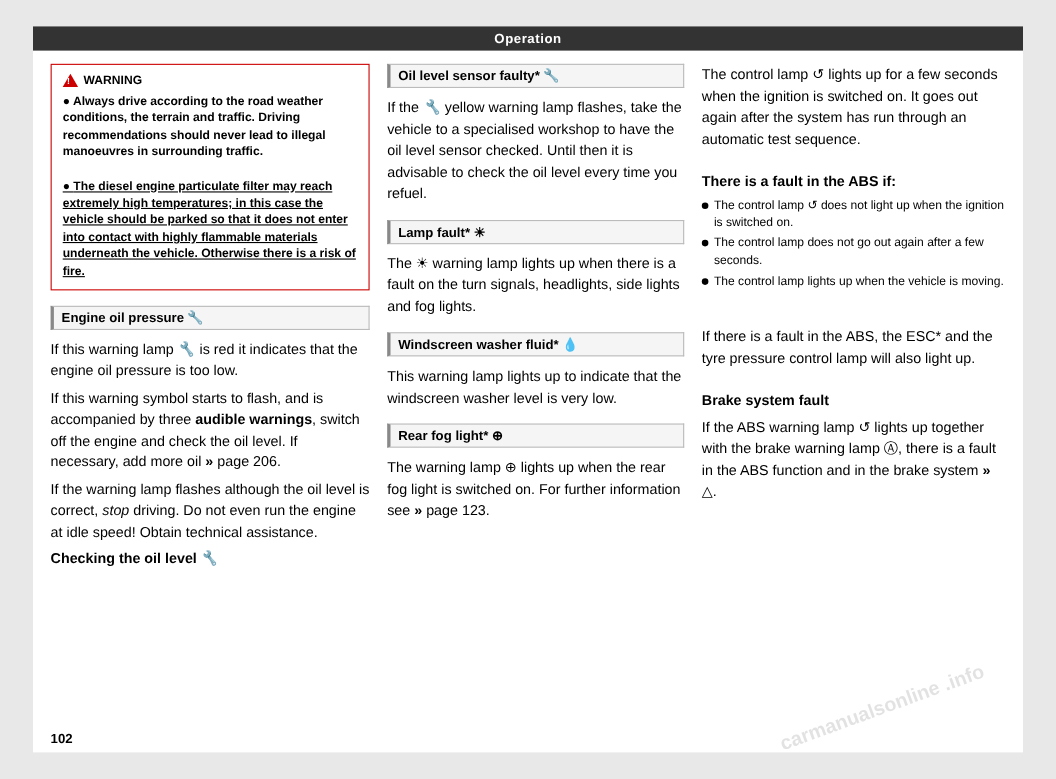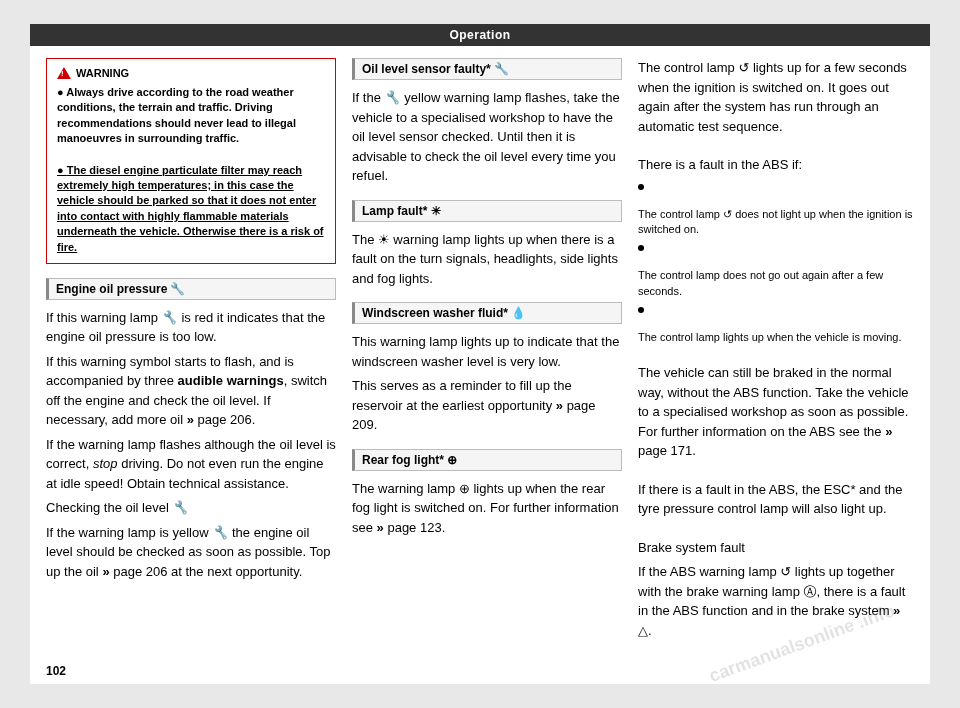--- a/index.html
+++ b/index.html
@@ -108,32 +108,31 @@
       margin-bottom: 14px;
     }
     .section-block p {
       font-size: 13px;
       line-height: 1.5;
       margin-bottom: 5px;
     }
     .section-block p:last-child { margin-bottom: 0; }
 
     .sub-heading {
-      font-weight: normal;
+      font-weight: bold;
       font-size: 11px;
       margin-bottom: 4px;
     }
 
     .bullet-point {
       display: flex;
-      gap: 17px;
+      gap: 5px;
       margin-bottom: 4px;
       font-size: 11px;
       line-height: 1.4;
-      flex-direction: column;
     }
     .bullet-dot {
       flex-shrink: 0;
       width: 6px;
       height: 6px;
       background: #000;
       border-radius: 50%;
       margin-top: 4px;
     }
 
@@ -188,21 +187,20 @@
 
       <div class="section-block">
         <div class="section-heading">
           <span>Engine oil pressure</span>
           <span> 🔧</span>
         </div>
         <p>If this warning lamp <em>🔧</em> is red it indicates that the engine oil pressure is too low.</p>
         <p>If this warning symbol starts to flash, and is accompanied by three <strong>audible warnings</strong>, switch off the engine and check the oil level. If necessary, add more oil <strong>»</strong> page 206.</p>
         <p>If the warning lamp flashes although the oil level is correct, <em>stop</em> driving. Do not even run the engine at idle speed! Obtain technical assistance.</p>
         <p class="sub-heading">Checking the oil level <em>🔧</em></p>
-        <p>If the warning lamp is yellow <em>🔧</em> the engine oil level should be checked as soon as possible. Top up the oil <strong>»</strong> page 206 at the next opportunity.</p>
       </div>
     </div>
 
     <div class="col-mid">
 
       <div class="section-block">
         <div class="section-heading">
           <span>Oil level sensor faulty*</span>
           <span> 🔧</span>
         </div>
@@ -216,21 +214,20 @@
         </div>
         <p>The ☀ warning lamp lights up when there is a fault on the turn signals, headlights, side lights and fog lights.</p>
       </div>
 
       <div class="section-block">
         <div class="section-heading">
           <span>Windscreen washer fluid*</span>
           <span> 💧</span>
         </div>
         <p>This warning lamp lights up to indicate that the windscreen washer level is very low.</p>
-        <p>This serves as a reminder to fill up the reservoir at the earliest opportunity <strong>»</strong> page 209.</p>
       </div>
 
       <div class="section-block">
         <div class="section-heading">
           <span>Rear fog light*</span>
           <span> ⊕</span>
         </div>
         <p>The warning lamp ⊕ lights up when the rear fog light is switched on. For further information see <strong>»</strong> page 123.</p>
       </div>
     </div>
@@ -247,21 +244,20 @@
         </div>
         <div class="bullet-point">
           <span class="bullet-dot"></span>
           <span>The control lamp does not go out again after a few seconds.</span>
         </div>
         <div class="bullet-point">
           <span class="bullet-dot"></span>
           <span>The control lamp lights up when the vehicle is moving.</span>
         </div>
         <br>
-        <p>The vehicle can still be braked in the normal way, without the ABS function. Take the vehicle to a specialised workshop as soon as possible. For further information on the ABS see the <strong>»</strong> page 171.</p>
         <br>
         <p>If there is a fault in the ABS, the ESC* and the tyre pressure control lamp will also light up.</p>
         <br>
         <p class="sub-heading">Brake system fault</p>
         <p>If the ABS warning lamp ↺ lights up together with the brake warning lamp Ⓐ, there is a fault in the ABS function and in the brake system <strong>»</strong> △.</p>
       </div>
     </div>
   </div>
 
   <div class="page-number">102</div>

